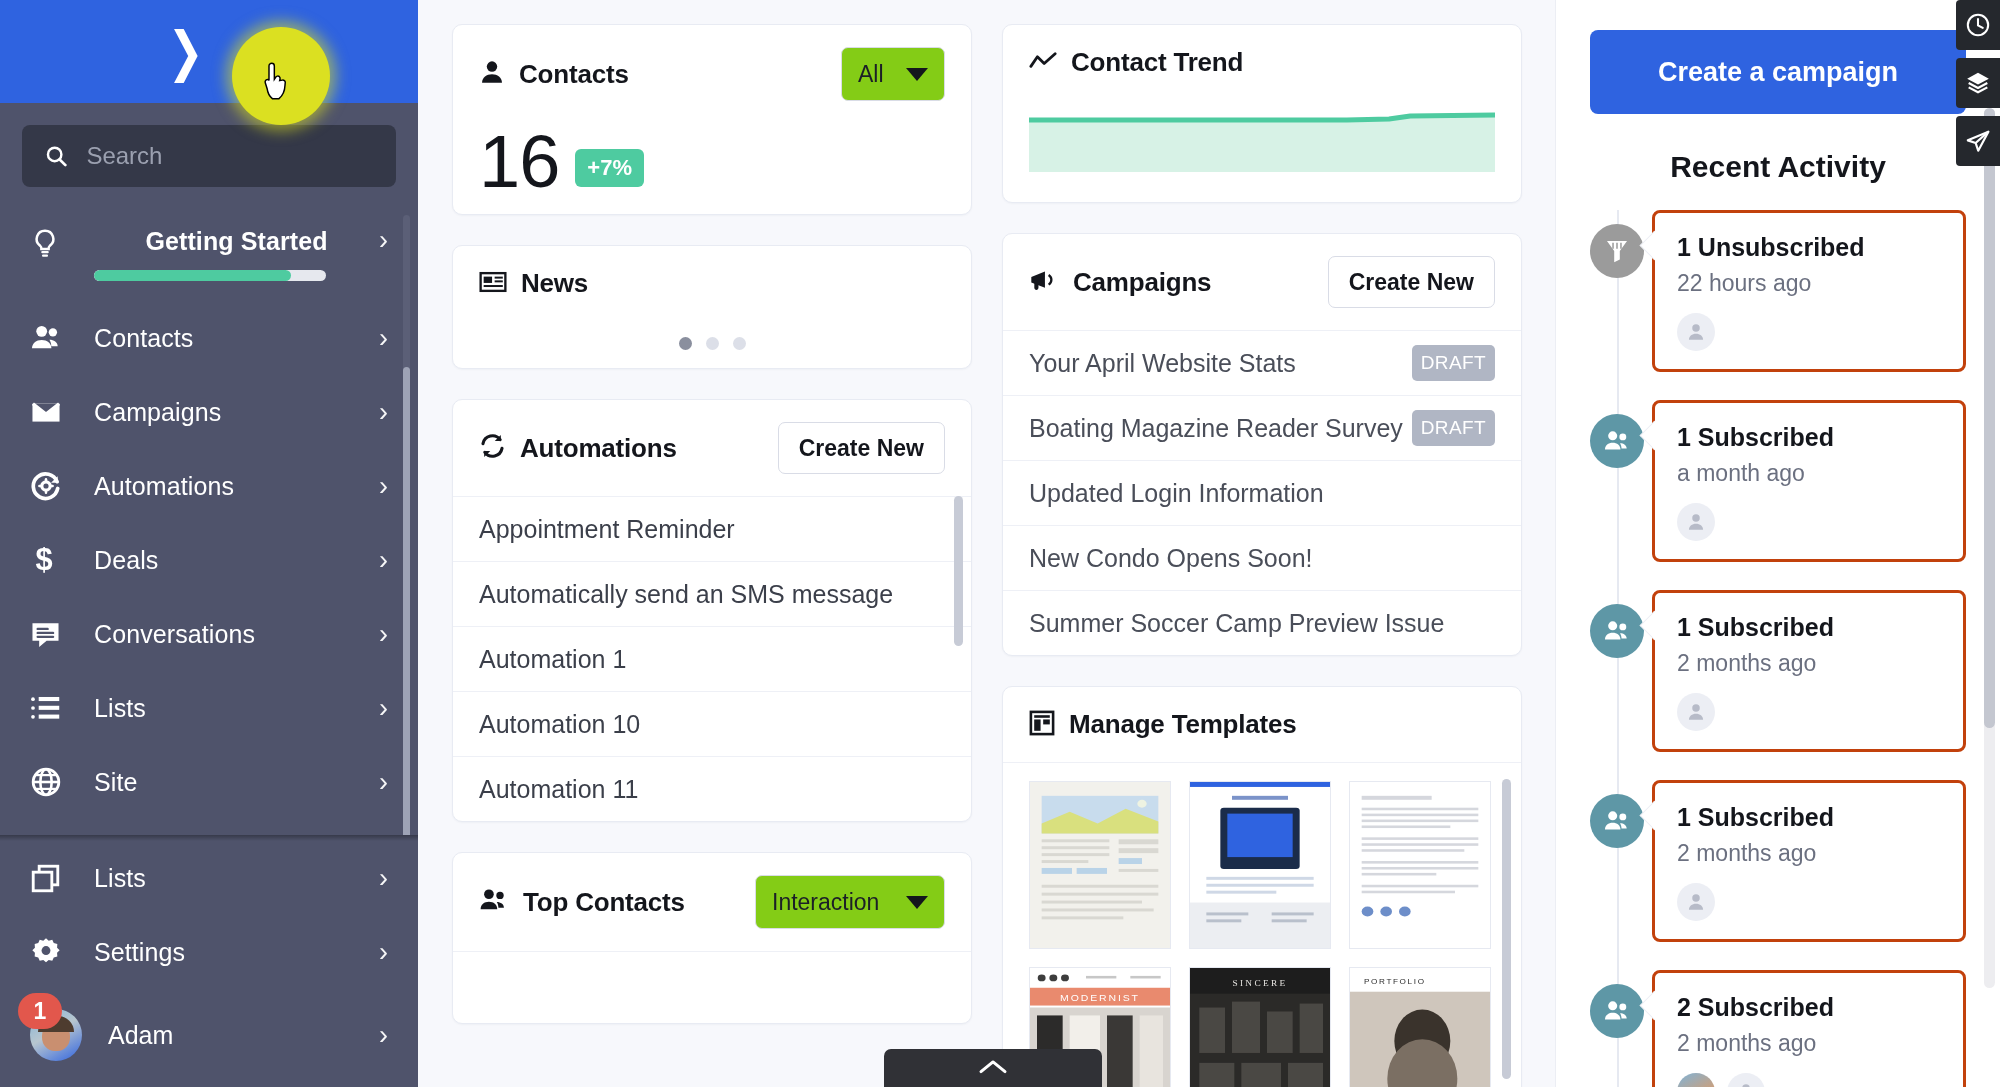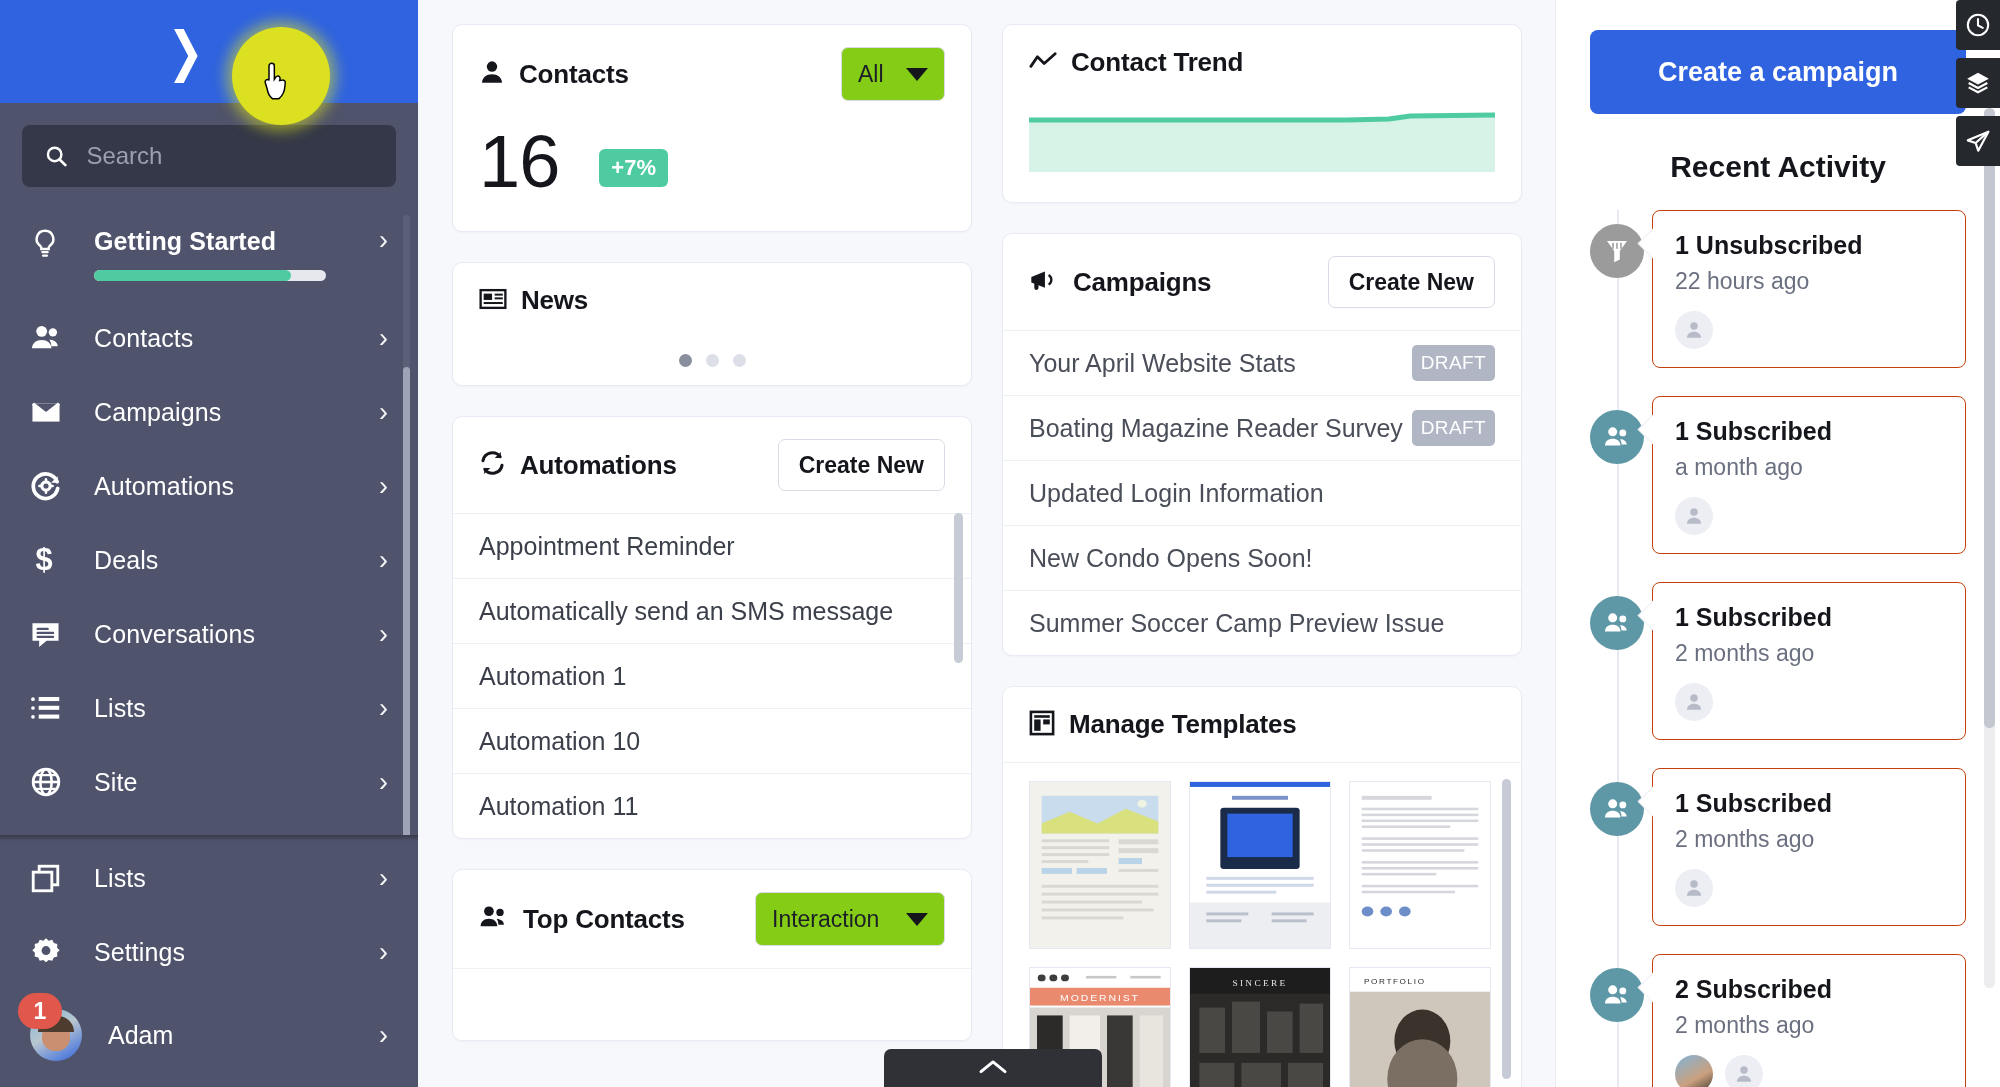--- a/index.html
+++ b/index.html
@@ -75,21 +75,21 @@
     width: 46px; flex: 0 0 46px; display: flex;
     align-items: center; justify-content: flex-start;
     color: #ffffff;
   }
   .nav-item .nav-label {
     font-size: 25px; font-weight: 400; letter-spacing: .1px;
     flex: 1; padding-left: 18px; color: #fff;
   }
   .nav-item.getting-started { height: 86px; align-items: flex-start; padding-top: 12px; }
   .nav-item.getting-started .nav-label { font-weight: 700; font-size: 25px; }
-  .gs-block { flex: 1; padding-left: 18px; }
+  .gs-block { flex: 1; padding-left: 18px; text-align: center; }
   .gs-progress {
     margin-top: 14px; width: 232px; height: 11px;
     background: #e6e8ee; border-radius: 6px; overflow: hidden;
   }
   .gs-progress > i { display: block; height: 100%; background: #4ecba0; border-radius: 6px; }
   .nav-chev { color: #ffffff; font-size: 27px; line-height: 1; opacity: .95; margin-left: auto; }
 
   .sb-divider-shadow {
     height: 6px; width: 100%;
     background: linear-gradient(to bottom, rgba(0,0,0,0.30), rgba(0,0,0,0));
@@ -156,21 +156,21 @@
   .caret-dn { width: 0; height: 0; border-left: 11px solid transparent;
     border-right: 11px solid transparent; border-top: 13px solid #14161c; }
 
   .btn-outline {
     border: 1px solid #d9dce6; border-radius: 7px; background: #fff;
     height: 52px; padding: 0 20px; font-size: 23px; color: #14161c;
     font-weight: 700; cursor: pointer; display: flex; align-items: center;
     font-family: "Liberation Sans", sans-serif;
   }
 
-  .contacts-body { padding: 2px 26px 32px 26px; display: flex; align-items: flex-end; gap: 40px; }
+  .contacts-body { padding: 2px 26px 15px 26px; display: flex; align-items: flex-end; gap: 16px; }
   .big-num { font-size: 74px; font-weight: 400; color: #14161c; line-height: 1; letter-spacing: -1px; }
   .pct-badge {
     background: #4ecba0; color: #ffffff; border-radius: 6px;
     padding: 6px 12px; font-size: 22px; font-weight: 700; margin-bottom: 12px;
   }
 
   .trend-body { padding: 10px 26px 30px 26px; }
   .trend-chart { position: relative; height: 62px; }
 
   .news-body { padding: 0 26px 10px 26px; display: flex; gap: 20px; align-items: flex-start; }
@@ -240,21 +240,21 @@
     content: ""; position: absolute; left: 27px; top: 0; bottom: 0;
     width: 2px; background: #e6e9f1;
   }
   .act-item { position: relative; margin-bottom: 28px; }
   .act-dot {
     position: absolute; left: -62px; top: 14px;
     width: 54px; height: 54px; border-radius: 50%;
     display: flex; align-items: center; justify-content: center;
   }
   .act-card {
-    border: 1px solid #c2410c; border-radius: 8px;
+    border: 3px solid #c2410c; border-radius: 8px;
     padding: 20px 22px 18px 22px; position: relative; background: #fff;
   }
   .act-card::before {
     content: ""; position: absolute; left: -11px; top: 22px;
     width: 20px; height: 20px; background: #fff;
     border-left: 1px solid #eceef4; border-bottom: 1px solid #eceef4;
     transform: rotate(45deg);
   }
   .act-title { font-size: 25px; font-weight: 700; color: #14161c; }
   .act-time { font-size: 23px; color: #6b7080; margin-top: 8px; }

